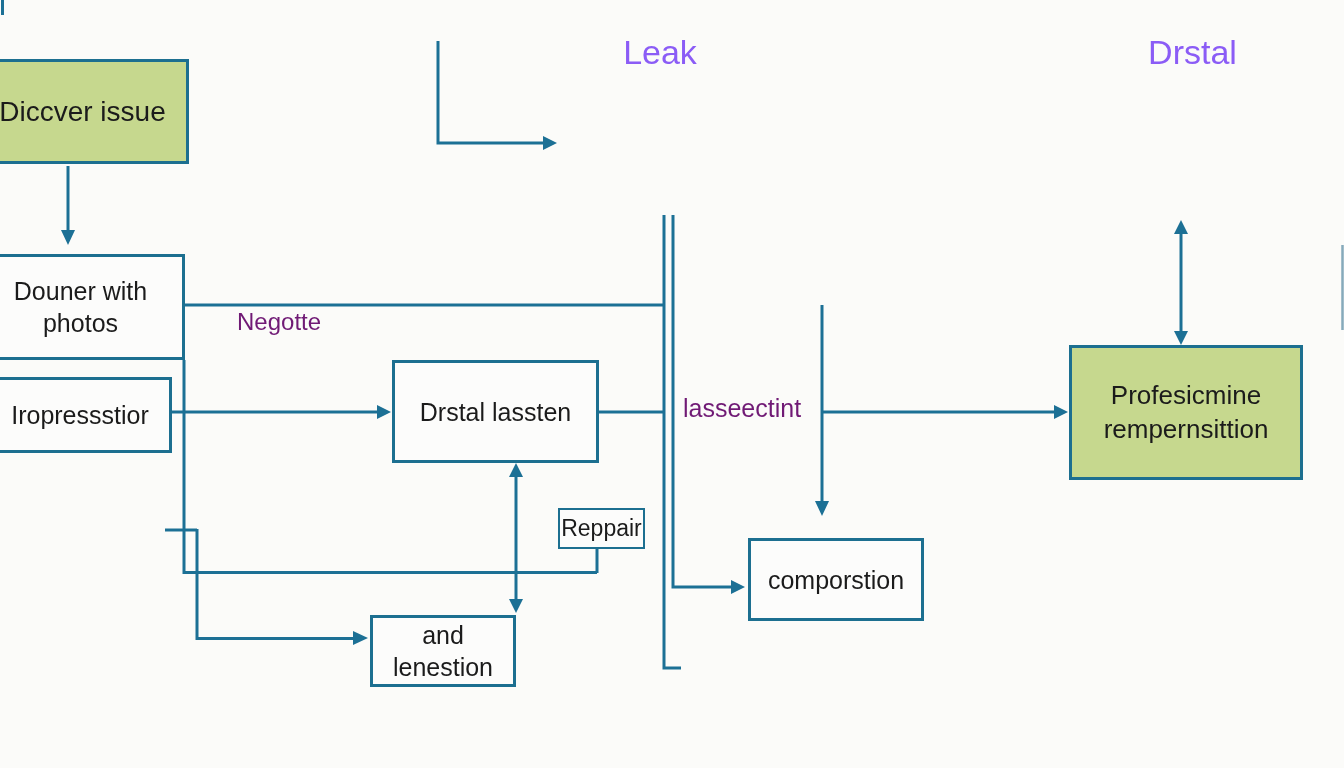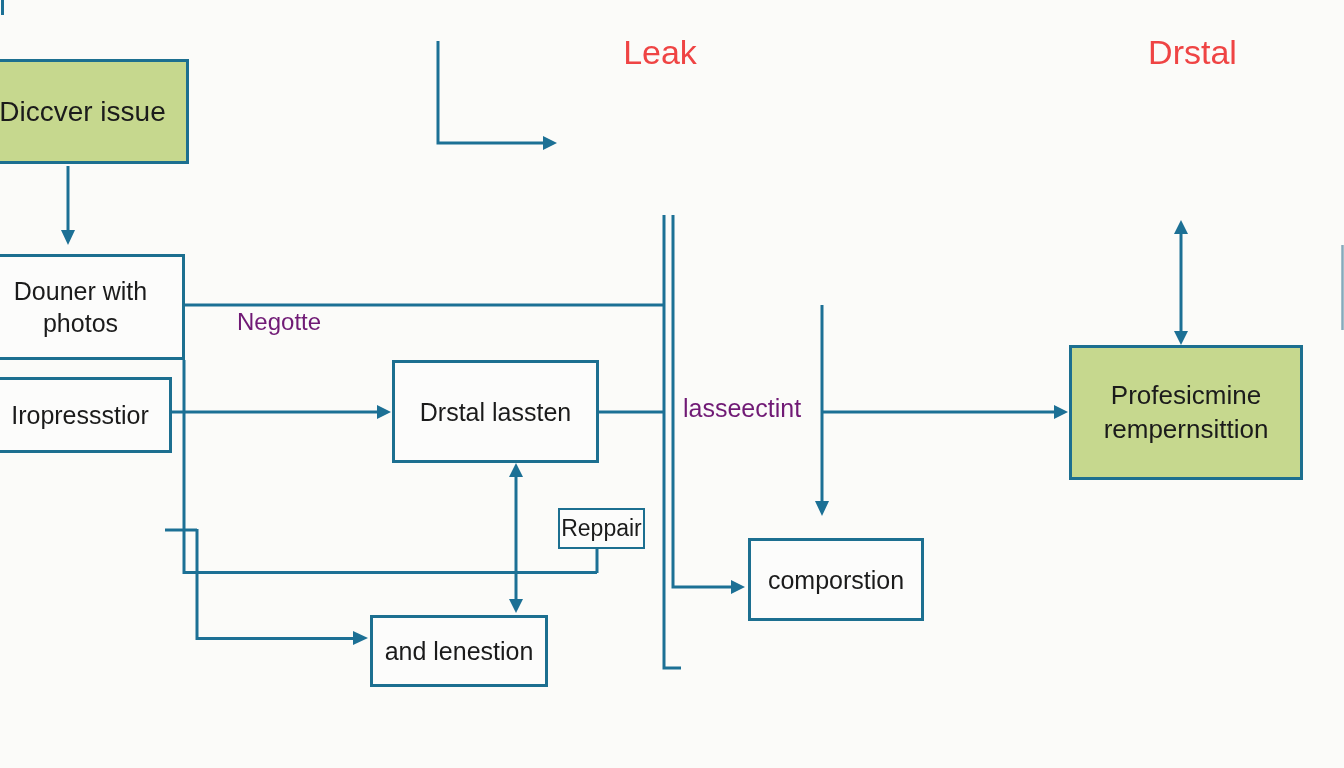--- a/index.html
+++ b/index.html
@@ -33,36 +33,36 @@
     text-align:center;
     line-height:1.28;
     color:var(--text);
   }
   .node.green{background:var(--green-fill);}
   .node.white{background:var(--white-fill);}
   .flow-title{
     position:absolute;z-index:2;
     text-align:center;
     font-size:34px;
-    color:#ef4444;
+    color:#8b5cf6;
   }
   .edge-label{
     position:absolute;z-index:2;
     color:#701a75;
     white-space:nowrap;
     text-align:right;
   }
   
   #n-discover{left:-24px;top:59px;width:213px;height:105px;font-size:28px;}
   #n-douner{left:-24px;top:254px;width:209px;height:106px;font-size:25px;padding:0 12px;}
   #n-iropress{left:-12px;top:377px;width:184px;height:76px;font-size:25px;}
   #n-inttial{left:392px;top:360px;width:207px;height:103px;font-size:25px;}
   #n-motac{left:564px;top:102px;width:217px;height:113px;font-size:27px;padding-top:22px;}
   #n-reppair{left:558px;top:508px;width:87px;height:41px;font-size:23px;border-width:2px;white-space:nowrap;overflow:visible;}
-  #n-andlen{left:370px;top:615px;width:178px;height:72px;font-size:25px;}
+  #n-andlen{left:370px;top:615px;width:146px;height:72px;font-size:25px;}
   #n-compor{left:748px;top:538px;width:176px;height:83px;font-size:25px;}
   #n-profmin{left:1072px;top:114px;width:230px;height:105px;font-size:24px;padding:0 10px;}
   #n-profrem{left:1069px;top:345px;width:234px;height:135px;font-size:26px;padding:0 10px;}
   #t-leak{left:570px;top:33px;width:180px;}
   #t-drstal{left:1100px;top:33px;width:185px;}
   #l-negotte{left:237px;top:308px;font-size:24px;}
   #l-lasseectint{left:683px;top:394px;font-size:25px;}
   path.edge{stroke:var(--line);stroke-width:3;fill:none;}
   polygon.head{fill:var(--line);stroke:none;}
   path.faint{stroke:#86aabb;stroke-width:2.5;fill:none;}

